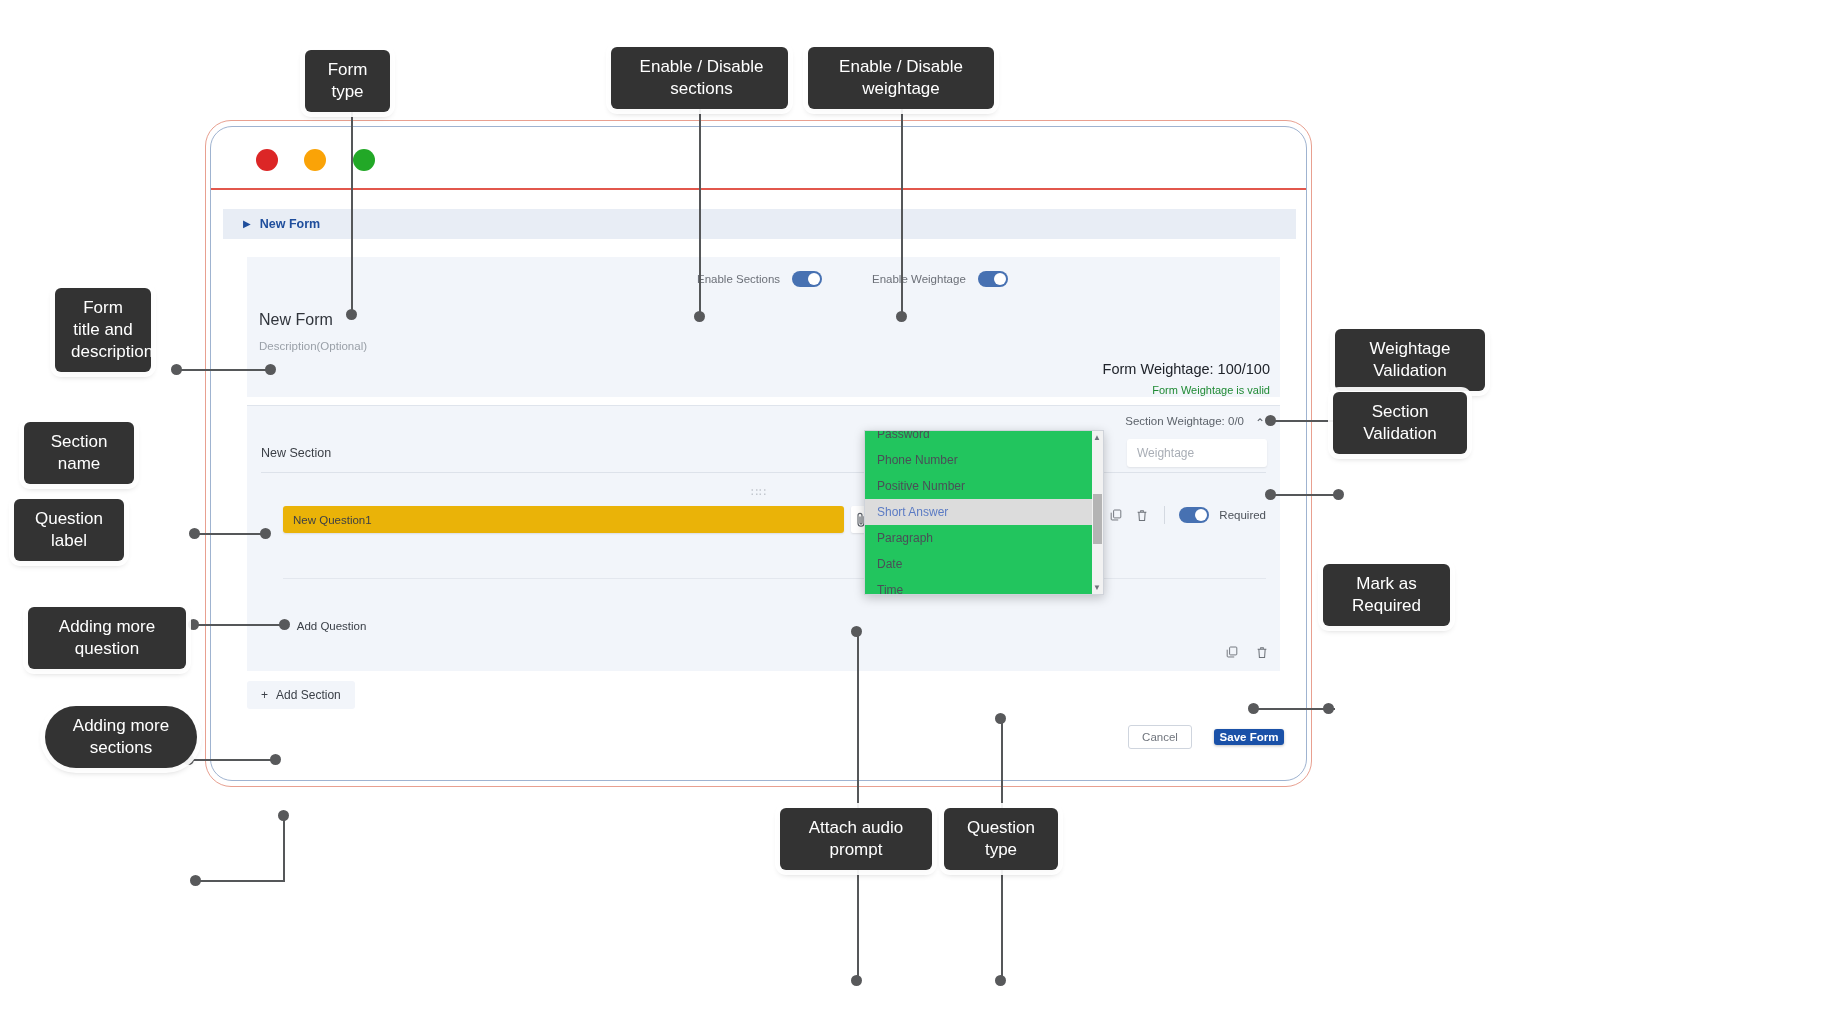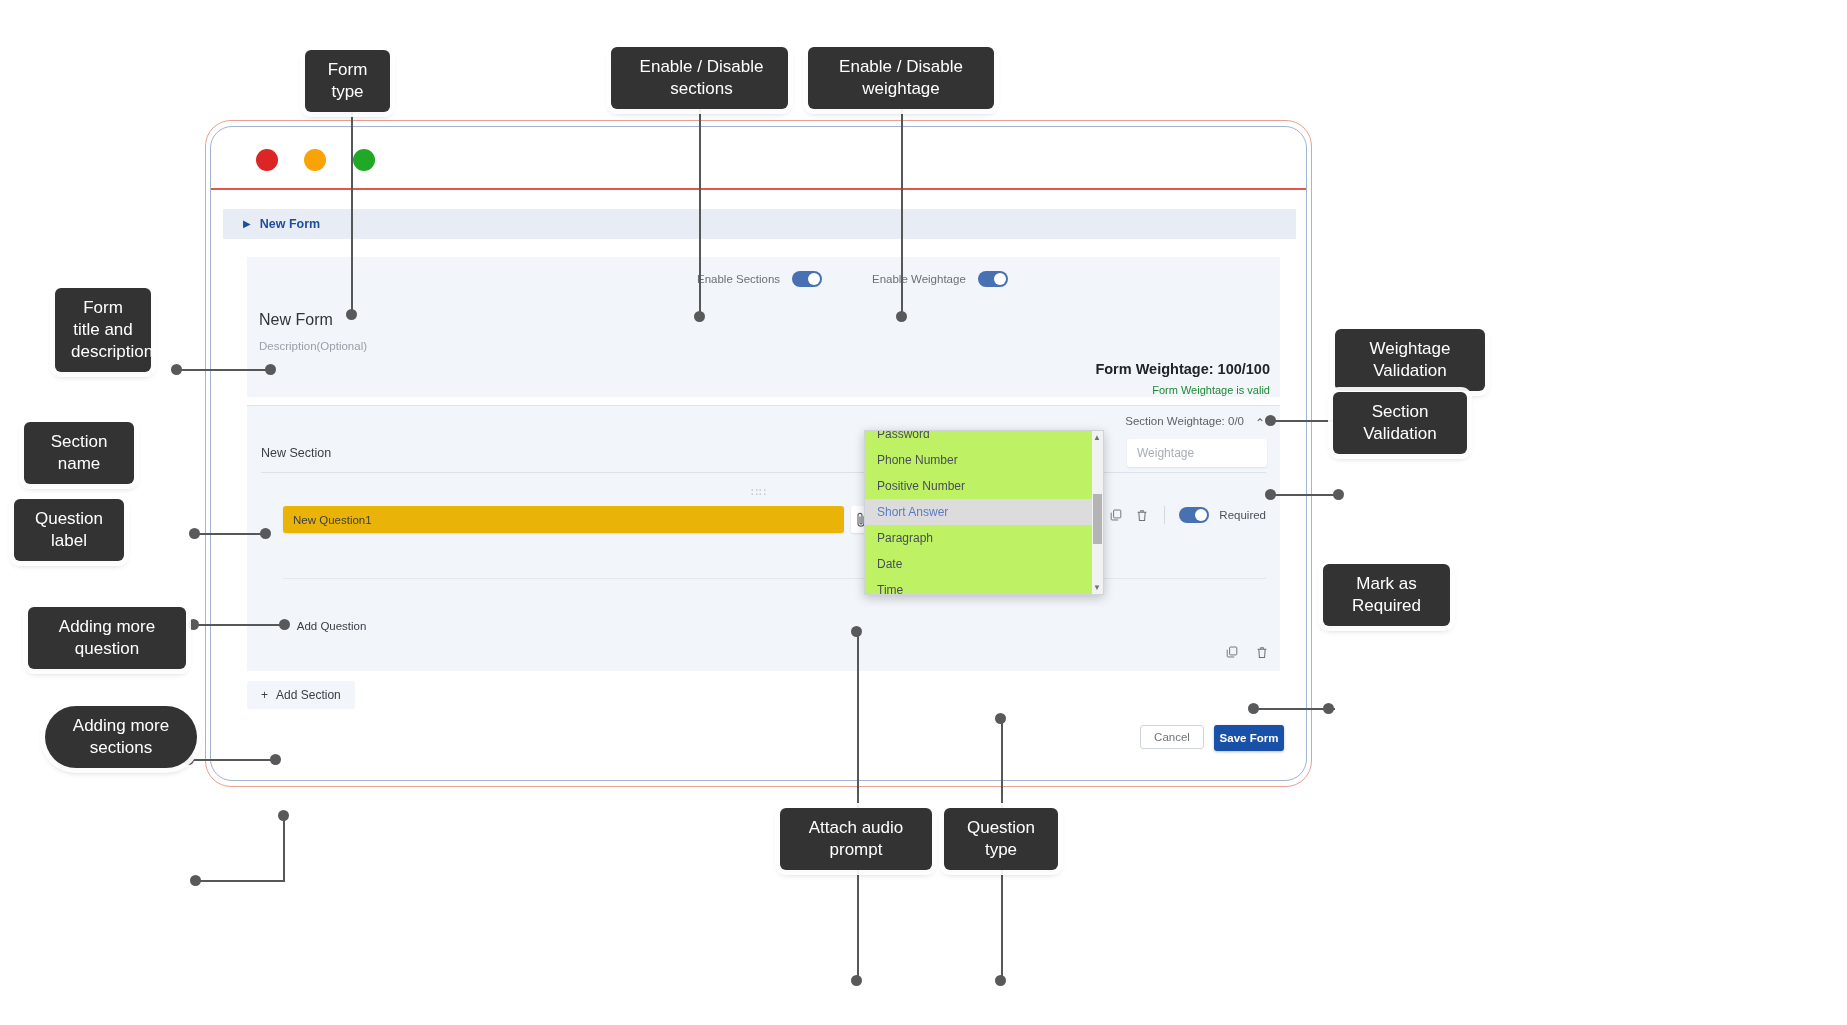--- a/index.html
+++ b/index.html
@@ -77,21 +77,21 @@
 
   .toggle-group{ position:absolute; display:flex; align-items:center; gap:12px; top:14px; }
   #sections-toggle-group{ left:450px; }
   #weightage-toggle-group{ left:625px; }
   .toggle-label{ font-size:11.5px; color:#6c7078; }
   .switch{ width:30px; height:16px; border-radius:9px; background:#4771B2; position:relative; }
   .switch:after{ content:""; position:absolute; right:2px; top:2px; width:12px; height:12px; border-radius:50%; background:#fff; }
 
   #form-title{ position:absolute; left:12px; top:54px; font-size:16px; color:#30343b; }
   #form-desc{ position:absolute; left:12px; top:83px; font-size:11.5px; color:#9aa0a8; }
-  #form-weightage{ position:absolute; right:10px; top:104px; font-size:14.5px; color:#20242b; font-weight:700; }
+  #form-weightage{ position:absolute; right:10px; top:104px; font-size:14.5px; color:#20242b; font-weight:400; }
   #form-weightage-status{ position:absolute; right:10px; top:127px; font-size:11px; color:#1f8a34; }
 
   
   #section-card{
     position:absolute; left:24px; top:196px; width:1033px; height:266px;
     background:#F2F5FA; border-top:1px solid #dfe4ec;
   }
   #section-weightage{ position:absolute; right:36px; top:9px; font-size:11.5px; color:#5d6husb; color:#5d636b; }
   #section-collapse-caret{ position:absolute; right:15px; top:10px; font-size:12px; color:#5d636b; }
   #section-name-input{
@@ -134,35 +134,35 @@
     position:absolute; left:36px; top:214px; display:flex; align-items:center; gap:7px;
     font-size:11.5px; color:#3b4048;
   }
   #section-actions{ position:absolute; right:10px; top:238px; display:flex; align-items:center; gap:14px; }
 
   #add-section{
     position:absolute; left:24px; top:472px; background:#F2F5FA; border-radius:3px;
     padding:7px 14px; display:flex; align-items:center; gap:8px; font-size:12px; color:#3b4048;
   }
 
-  #footer-actions{ position:absolute; right:12px; top:516px; display:flex; gap:10px; align-items:flex-start; }
+  #footer-actions{ position:absolute; right:12px; top:516px; display:flex; gap:22px; align-items:center; }
   #cancel-btn{
     width:64px; height:24px; border:1px solid #cfd5de; border-radius:3px; background:#fff;
     display:flex; align-items:center; justify-content:center; font-size:11.5px; color:#70757d;
   }
   #save-btn{
-    width:70px; height:26px; border-radius:3px; background:#1A51A8; color:#fff;
+    width:70px; height:16px; border-radius:3px; background:#1A51A8; color:#fff;
     display:flex; align-items:center; justify-content:center; font-size:11.5px; font-weight:600;
     box-shadow:0 1px 3px rgba(0,0,0,0.25);
   }
 
   
   #qtype-dropdown{
     position:absolute; left:864px; top:430px; width:240px; height:165px;
-    background:#bef264; border:1px solid #cfd3da; box-shadow:0 3px 10px rgba(0,0,0,0.22);
+    background:#22c55e; border:1px solid #cfd3da; box-shadow:0 3px 10px rgba(0,0,0,0.22);
     z-index:25; overflow:hidden;
   }
   #qtype-list{ position:absolute; left:0; top:-10px; width:228px; }
   .qtype-item{
     height:26px; display:flex; align-items:center; padding-left:12px;
     font-size:12px; color:#4a4f57;
   }
   .qtype-item.selected{ background:#DCDCDC; color:#5B7BC4; }
   #qtype-scroll-track{ position:absolute; right:0; top:0; width:11px; height:100%; background:#F2F2F2; }
   #qtype-scroll-thumb{ position:absolute; right:1px; top:63px; width:9px; height:50px; background:#B4B4B4; }

